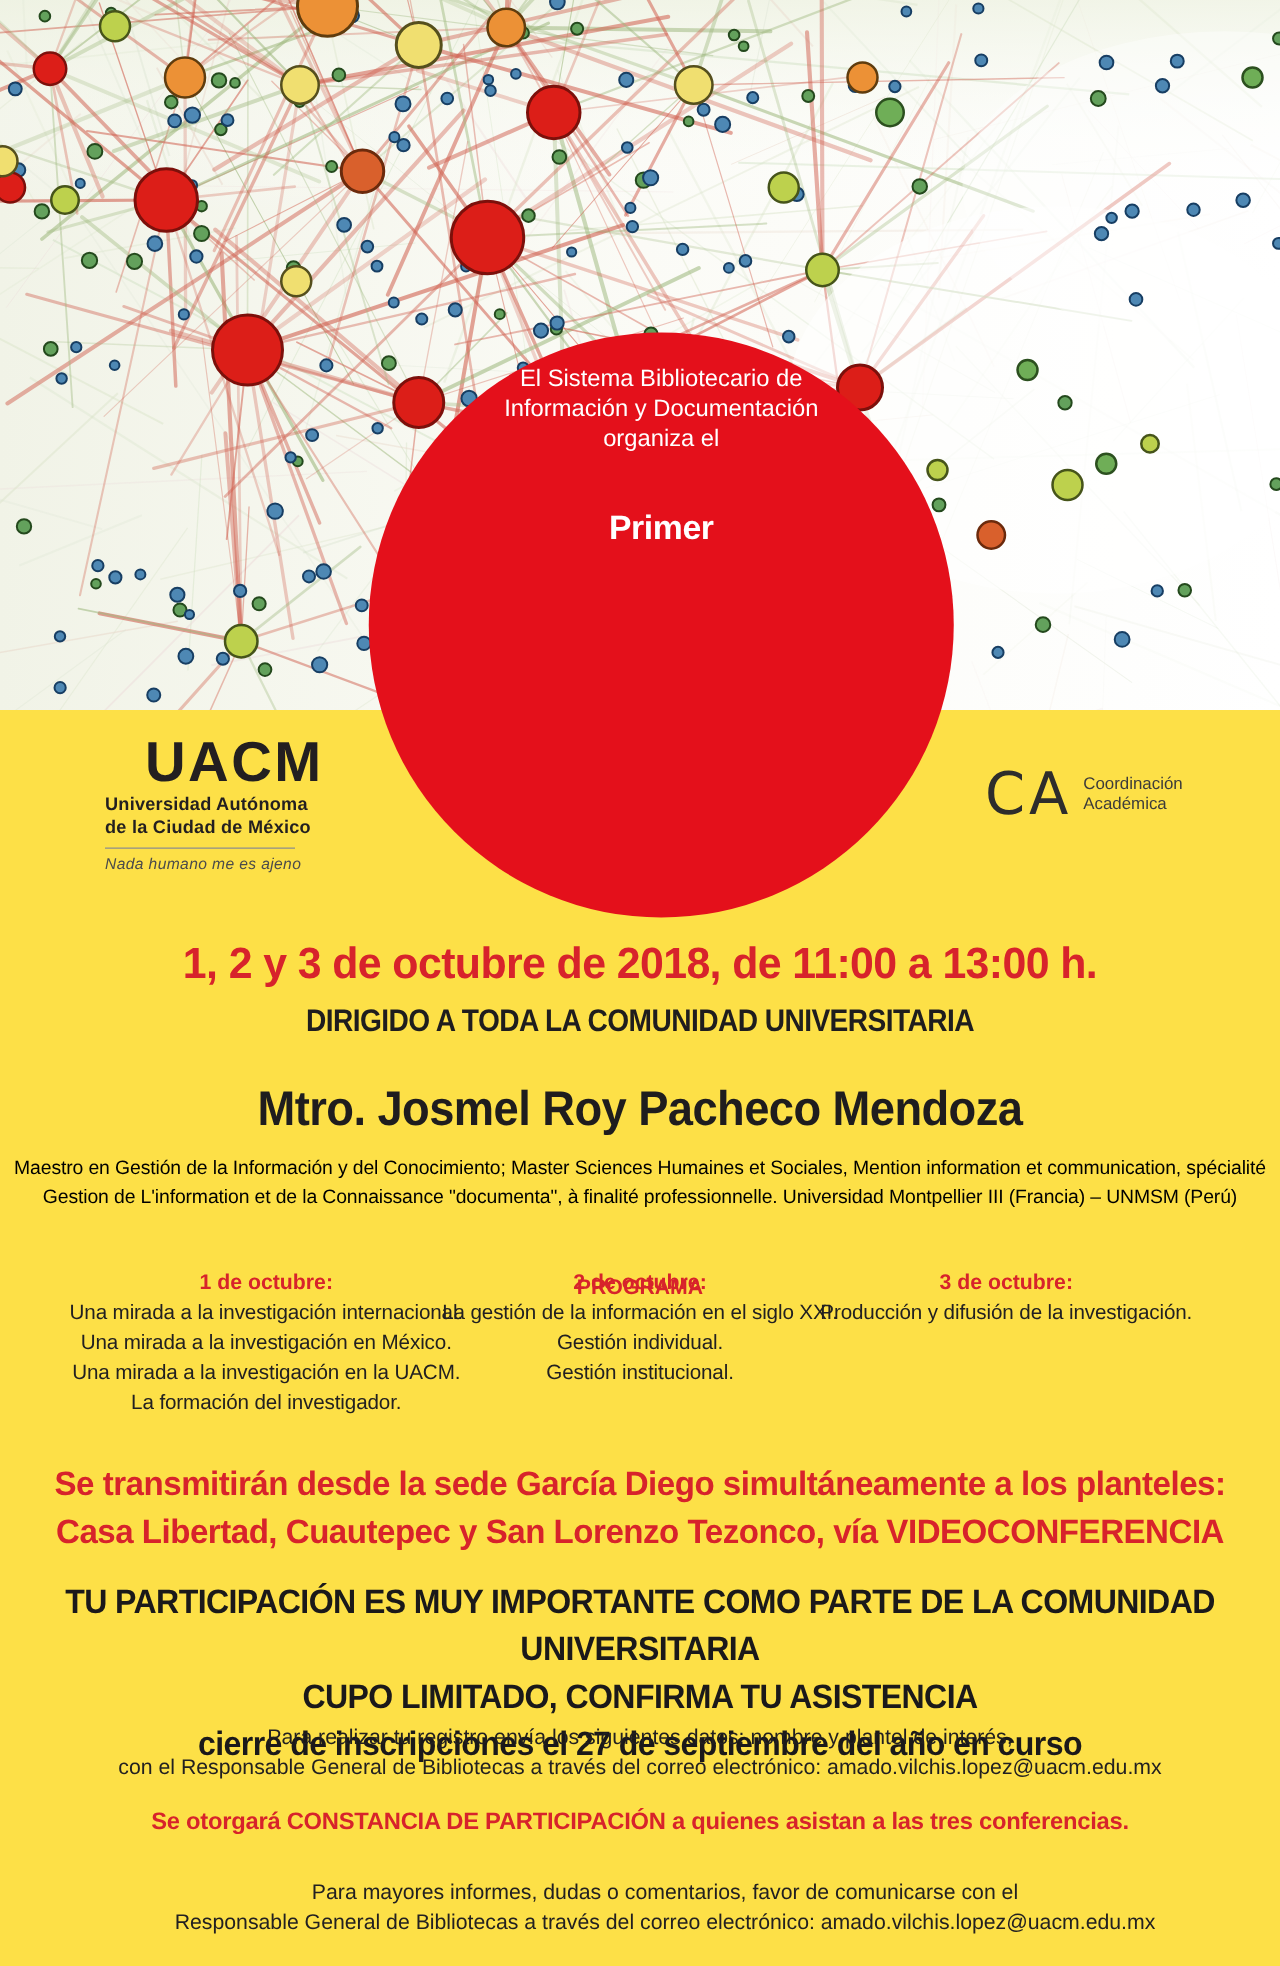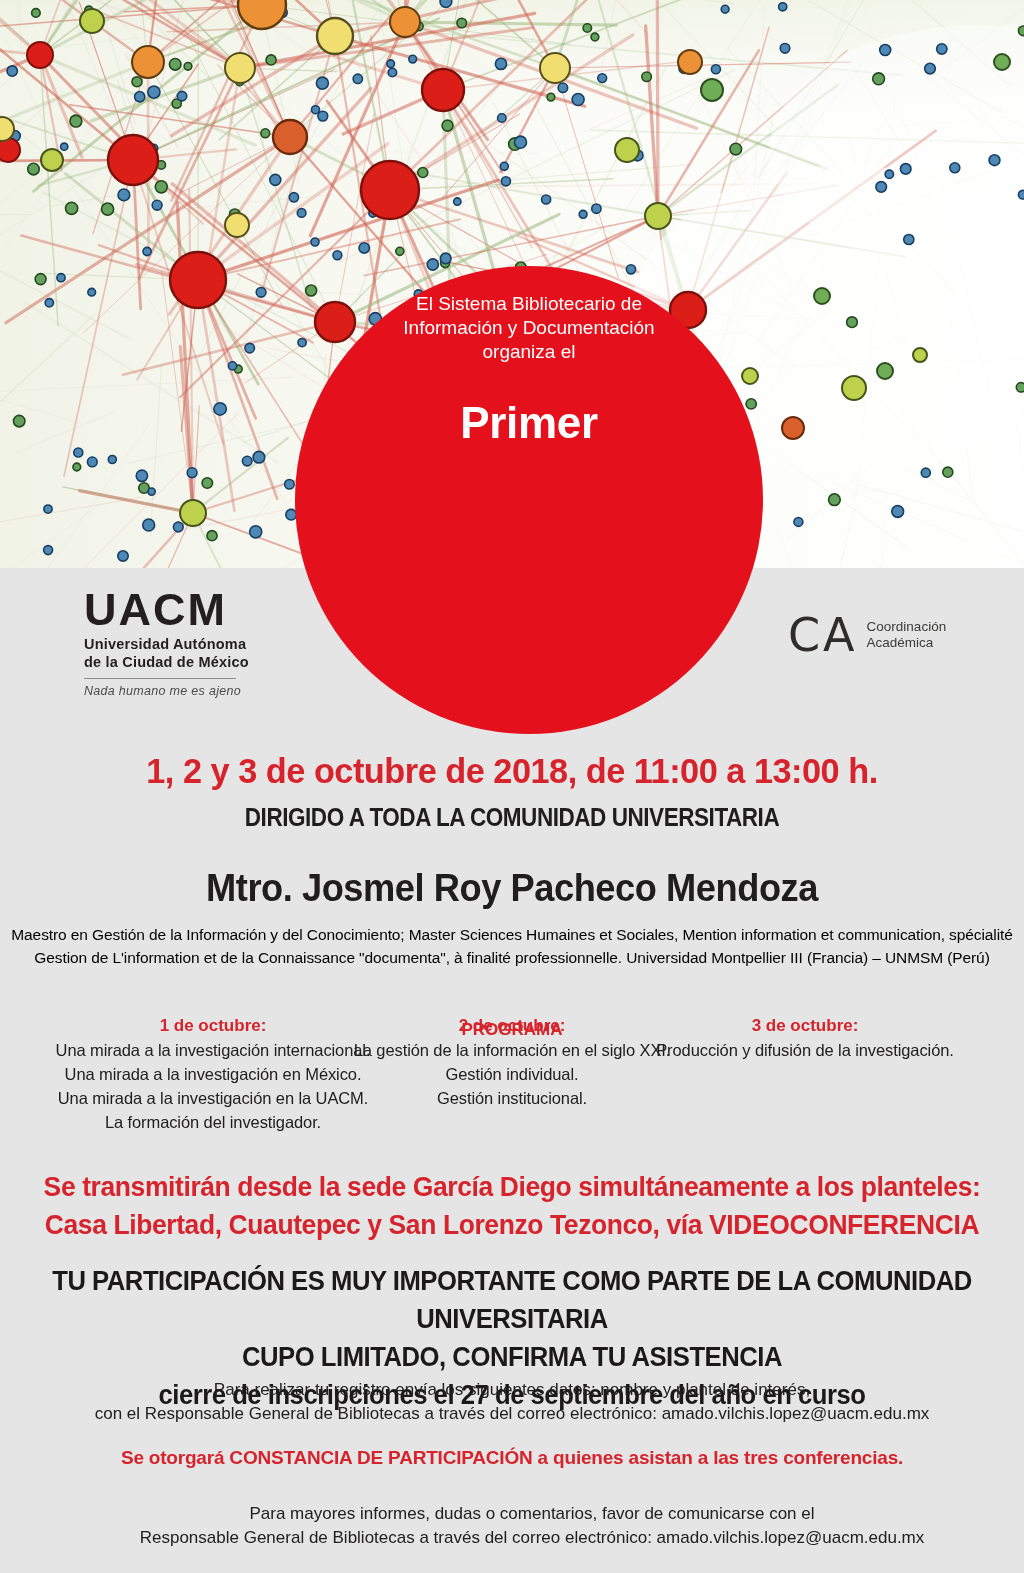--- a/index.html
+++ b/index.html
@@ -7,26 +7,26 @@
   #poster{position:relative;width:1024px;height:1573px;background:#e9e8e6;overflow:hidden;}
 
   
   #netwrap{position:absolute;left:0;top:0;width:1024px;height:568px;}
   #net{display:block;}
 
   
   .red-circle{position:absolute;left:295px;top:266px;width:468px;height:468px;border-radius:50%;
     display:flex;flex-direction:column;align-items:center;text-align:center;color:#fff;}
   .circle-intro{margin-top:26px;font-size:19px;line-height:24px;font-weight:400;}
-  .circle-series{margin-top:38px;font-size:44px;line-height:41px;font-weight:700;letter-spacing:-0.3px;}
+  .circle-series{margin-top:38px;font-size:27px;line-height:41px;font-weight:700;letter-spacing:-0.3px;}
   .circle-title{margin-top:22px;font-size:52px;line-height:60px;font-weight:700;letter-spacing:-0.5px;}
 
   
   .uacm{position:absolute;left:84px;top:589px;width:180px;color:#231f20;text-align:left;}
-  .uacm-acronym{font-size:45px;font-weight:700;letter-spacing:2px;line-height:42px;}
+  .uacm-acronym{font-size:45px;font-weight:700;letter-spacing:2px;line-height:42px;margin-left:32px;}
   .uacm-name{margin-top:4px;font-size:14.5px;font-weight:700;line-height:18px;letter-spacing:0.2px;}
   .uacm-rule{width:152px;height:1px;background:#8d8d8d;margin:7px 0 5px 0;}
   .uacm-motto{font-size:12.5px;font-style:italic;color:#4b4b4b;letter-spacing:0.3px;}
 
   .ca{position:absolute;left:788px;top:612px;display:flex;align-items:center;color:#2e2d2c;}
   .ca-acronym{font-size:46px;font-weight:400;letter-spacing:3px;line-height:46px;
     font-family:"DejaVu Sans",sans-serif;transform:scaleY(1.02);}
   .ca-label{margin-left:9px;font-size:13.5px;line-height:16px;color:#3c3b3a;}
 
   
@@ -49,21 +49,21 @@
 
   .broadcast{top:1168px;font-size:27px;font-weight:700;line-height:38px;letter-spacing:-0.4px;transform:scaleX(0.98);}
   .participation{top:1262px;font-size:27px;font-weight:700;line-height:38px;letter-spacing:-0.5px;transform:scaleX(0.95);color:#1b191a;}
   .registration{top:1378px;font-size:17px;line-height:24px;color:#222021;}
   .certificate{top:1447px;font-size:19px;font-weight:700;letter-spacing:-0.2px;}
   .contact{top:1502px;font-size:17px;line-height:24px;color:#222021;padding-left:20px;}
 </style>
 </head>
 <body>
 
-<div id="poster" style="background: #e5e5e5;">
+<div id="poster" style="background: #fde047;">
 
   <div id="netwrap">
     <svg id="net" width="1024" height="568" viewBox="0 0 1024 568" xmlns="http://www.w3.org/2000/svg">
       <defs>
         <linearGradient id="bgx" x1="0" y1="0" x2="1" y2="0">
           <stop offset="0" stop-color="#f1f3e7"></stop>
           <stop offset="0.5" stop-color="#fbfbf6"></stop>
           <stop offset="1" stop-color="#ffffff"></stop>
         </linearGradient>
         <linearGradient id="bgy" x1="0" y1="0" x2="0" y2="1">

